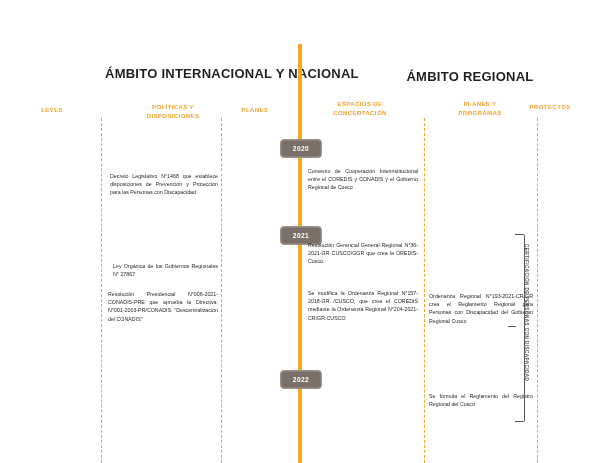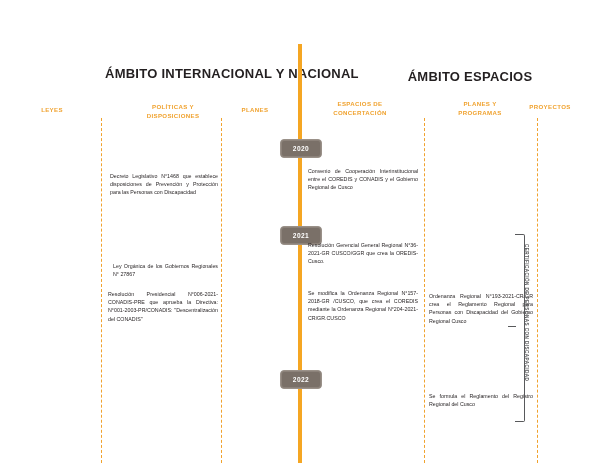--- a/index.html
+++ b/index.html
@@ -125,21 +125,21 @@
     text-align: left;
   }
 </style>
 </head>
 <body>
 
 <div id="canvas">
 
   <div class="scope-title" style="left:105px; top:66px; width:250px;">ÁMBITO INTERNACIONAL Y NACIONAL</div>
 
-  <div class="scope-title" style="left:370px; top:69px; width:200px;">ÁMBITO ESPACIOS</div>
+  <div class="scope-title" style="left:370px; top:69px; width:200px;">ÁMBITO REGIONAL</div>
 
   <div class="col-header" style="left:22px; top:106px; width:60px;">LEYES</div>
 
   <div class="col-header" style="left:133px; top:103px; width:80px;">POLÍTICAS Y
 DISPOSICIONES</div>
 
   <div class="col-header" style="left:225px; top:106px; width:60px;">PLANES</div>
 
   <div class="col-header" style="left:320px; top:100px; width:80px;">ESPACIOS DE
 CONCERTACIÓN</div>

